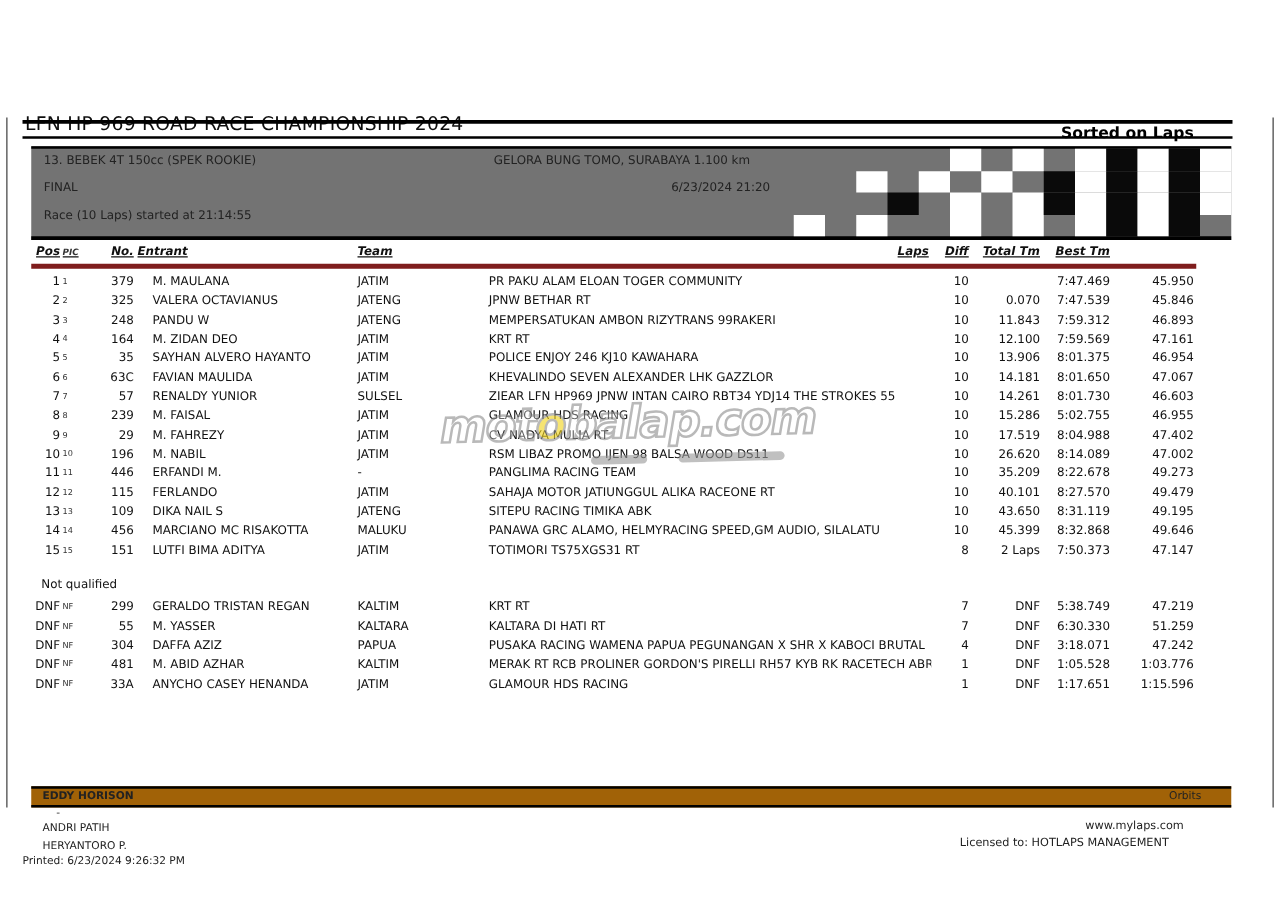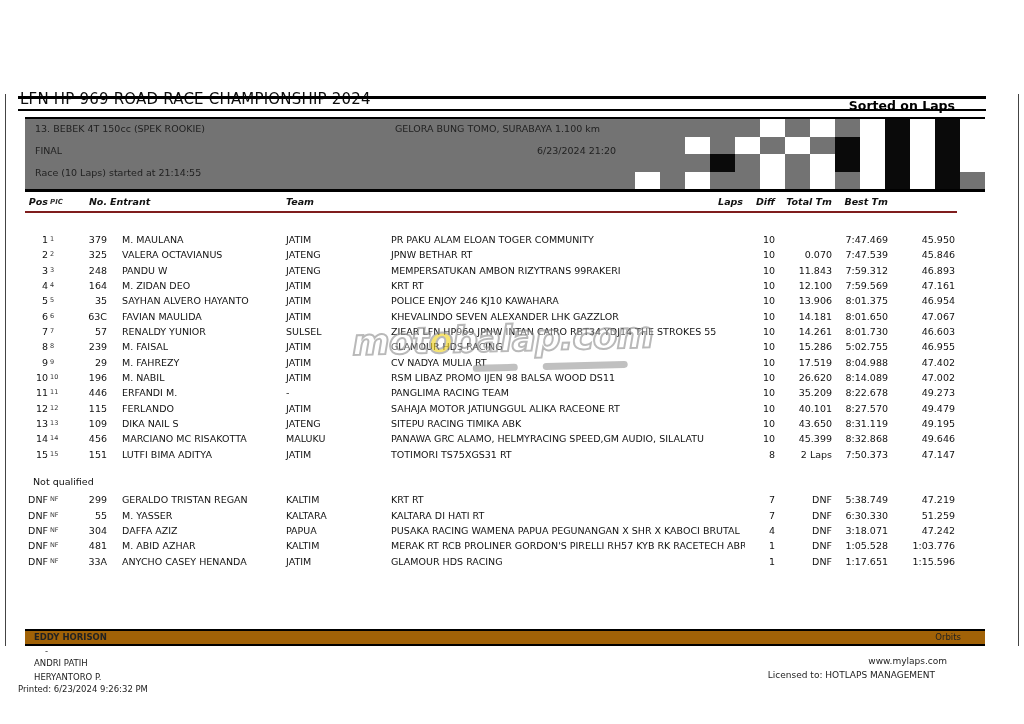--- a/index.html
+++ b/index.html
@@ -27,21 +27,21 @@
   .band .datetime{position:absolute;left:512px;top:26px;font-size:9.5px;color:#222;}
   .flag{position:absolute;right:0;top:0;height:100%;display:grid;
         grid-template-columns:repeat(14,25px);grid-template-rows:repeat(4,1fr);}
   .flag .sq{width:25px;}
   .flag .sq.w{background:#fff;} .flag .sq.b{background:#0a0a0a;} .flag .sq.g{background:transparent;}
 
   
   .results{position:absolute;left:25px;top:193px;width:932px;font-size:9.5px;}
   .trow{display:grid;grid-template-columns:25px 30px 29px 176px 105px 355px 32px 57px 56px 67px;
         line-height:15.35px;height:15.35px;}
-  .thead{font-weight:bold;font-style:italic;border-bottom:2px solid #7f1d1d;line-height:18px;height:18px;margin-bottom:19px;}
+  .thead{font-weight:bold;font-style:italic;border-bottom:4px solid #7f1d1d;line-height:18px;height:18px;margin-bottom:3px;text-decoration:underline;}
   .cell{overflow:hidden;white-space:nowrap;}
   .c-pos,.c-no,.c-laps,.c-diff,.c-total,.c-best{text-align:right;padding-right:2px;}
   .c-pic{text-align:left;font-size:6.5px;color:#333;}
   .thead .c-pic{font-size:7px;}
   .c-name{padding-left:13px;}
   .c-entrant{padding-left:1px;}
   .c-team{padding-left:1px;}
   .nq-label{margin-top:13px;margin-bottom:3px;padding-left:8px;font-size:9.5px;line-height:14px;}
 
   

